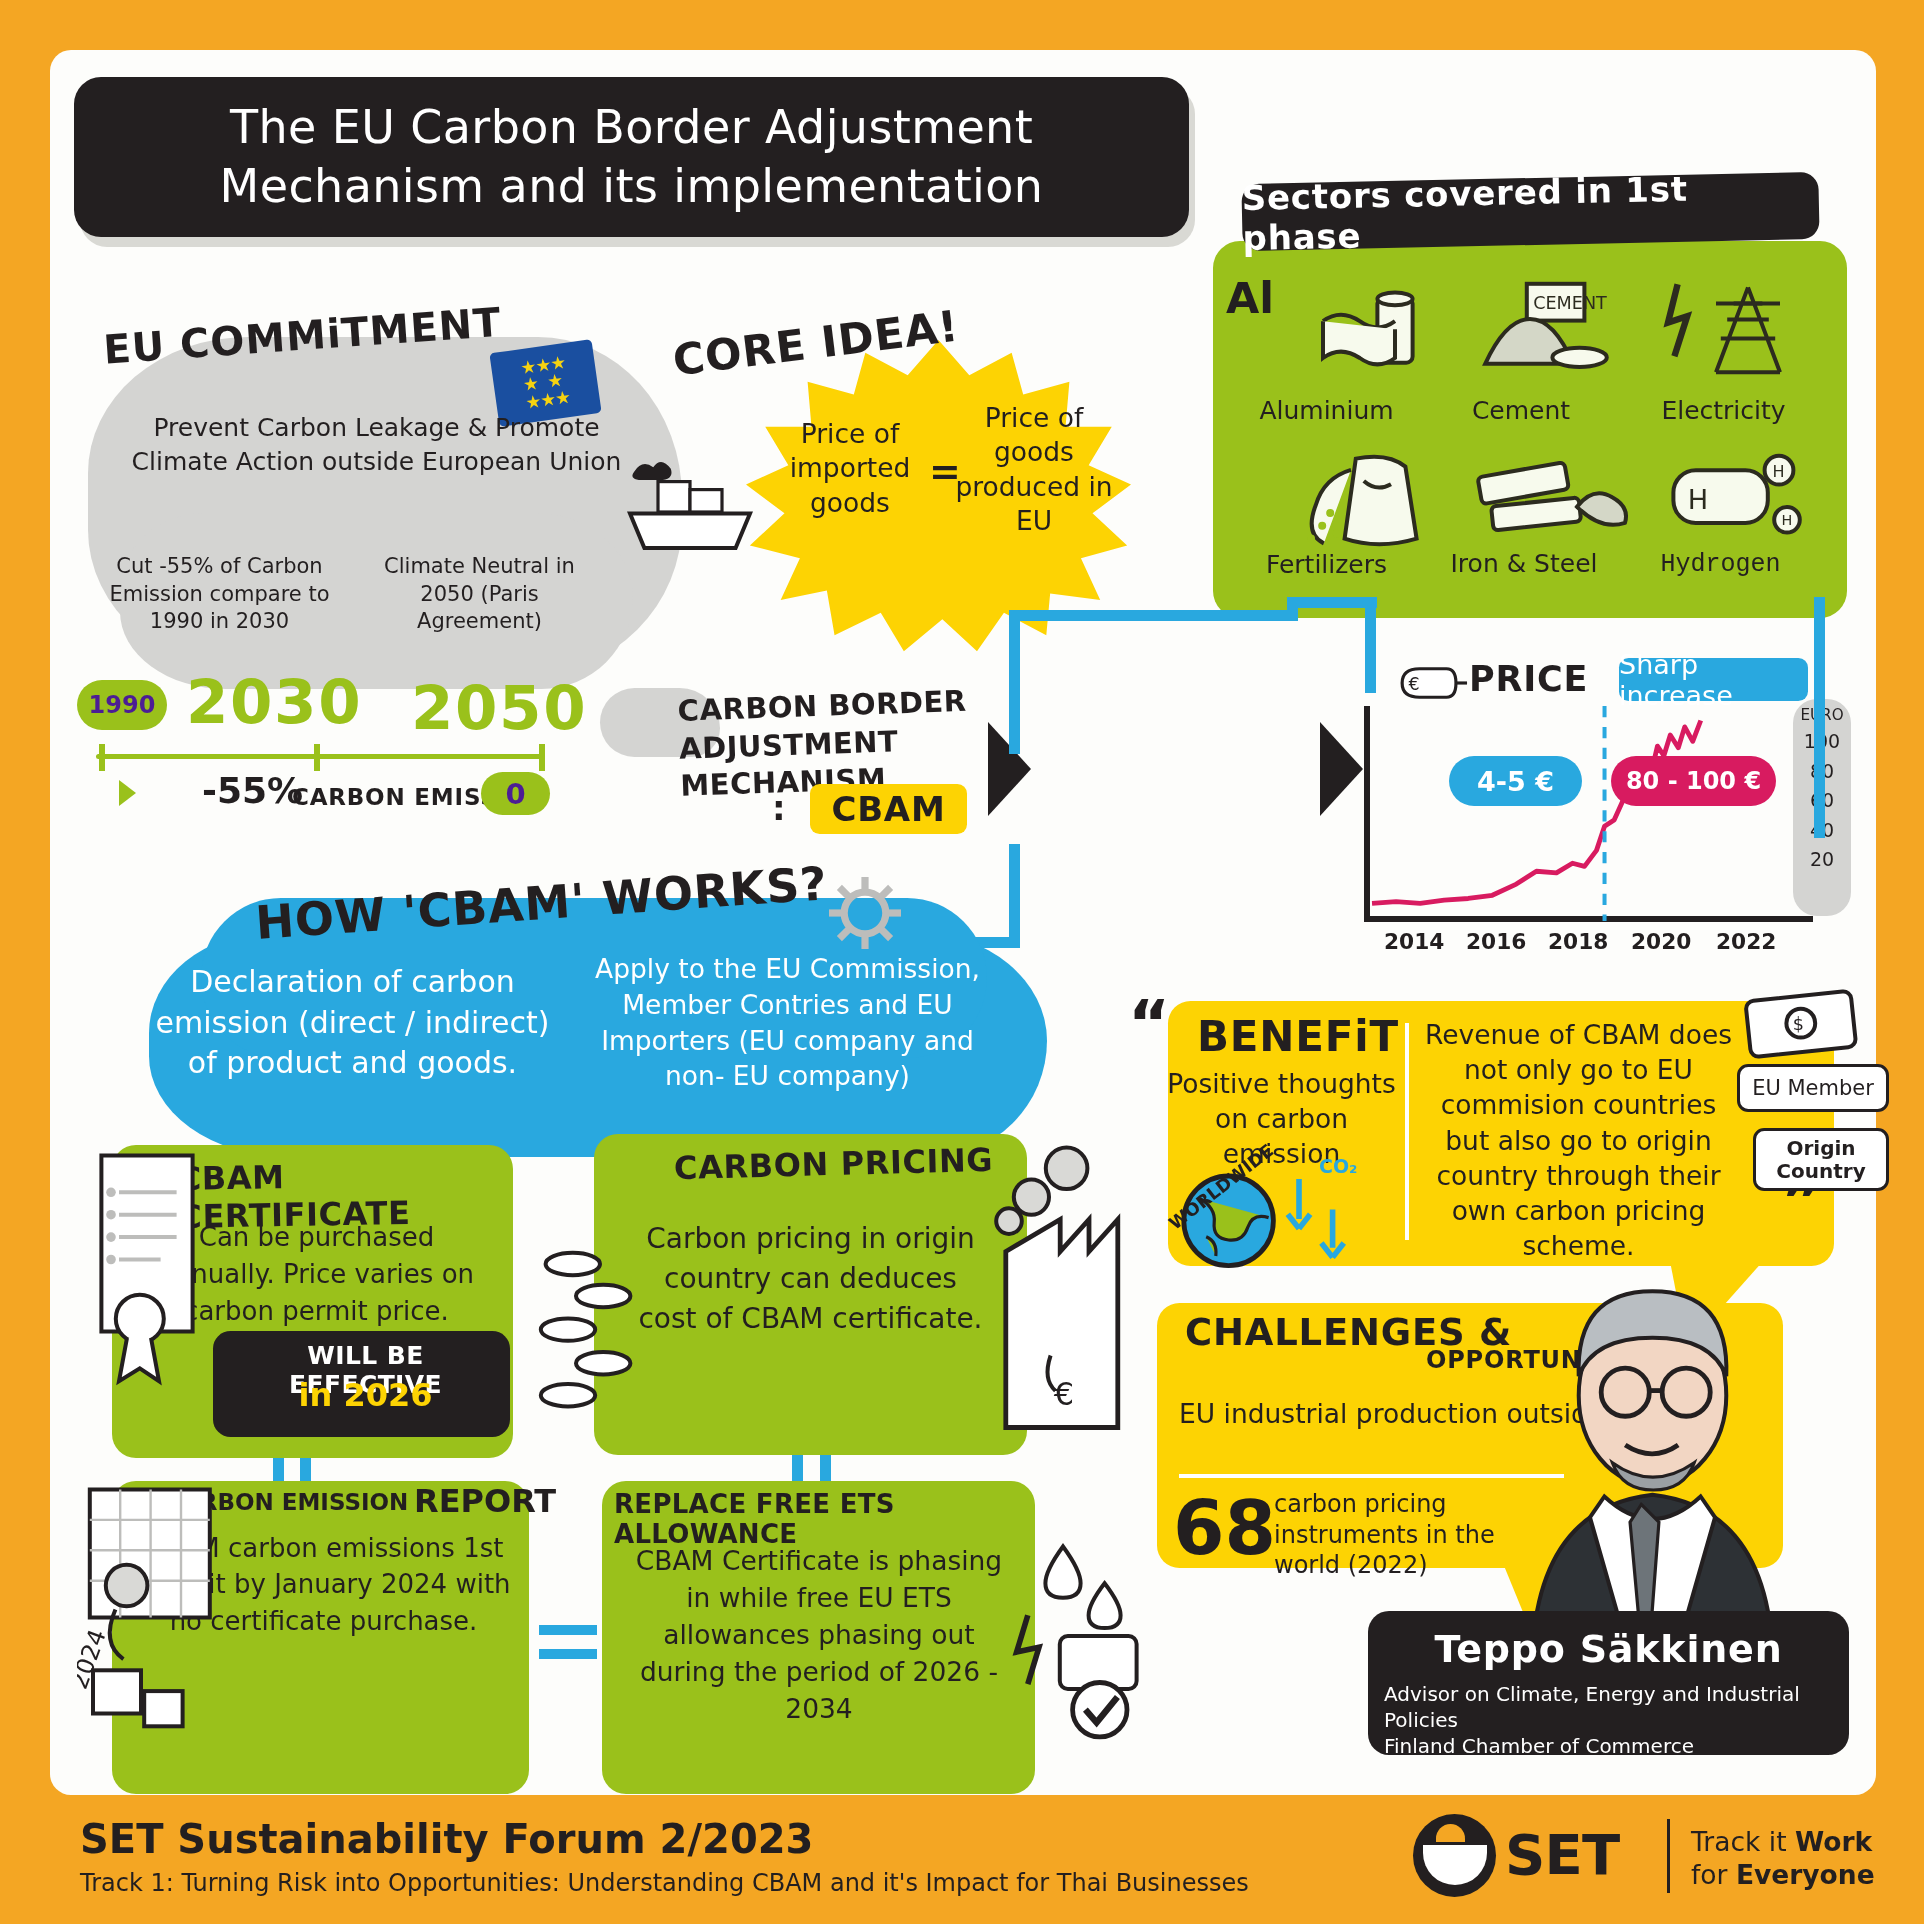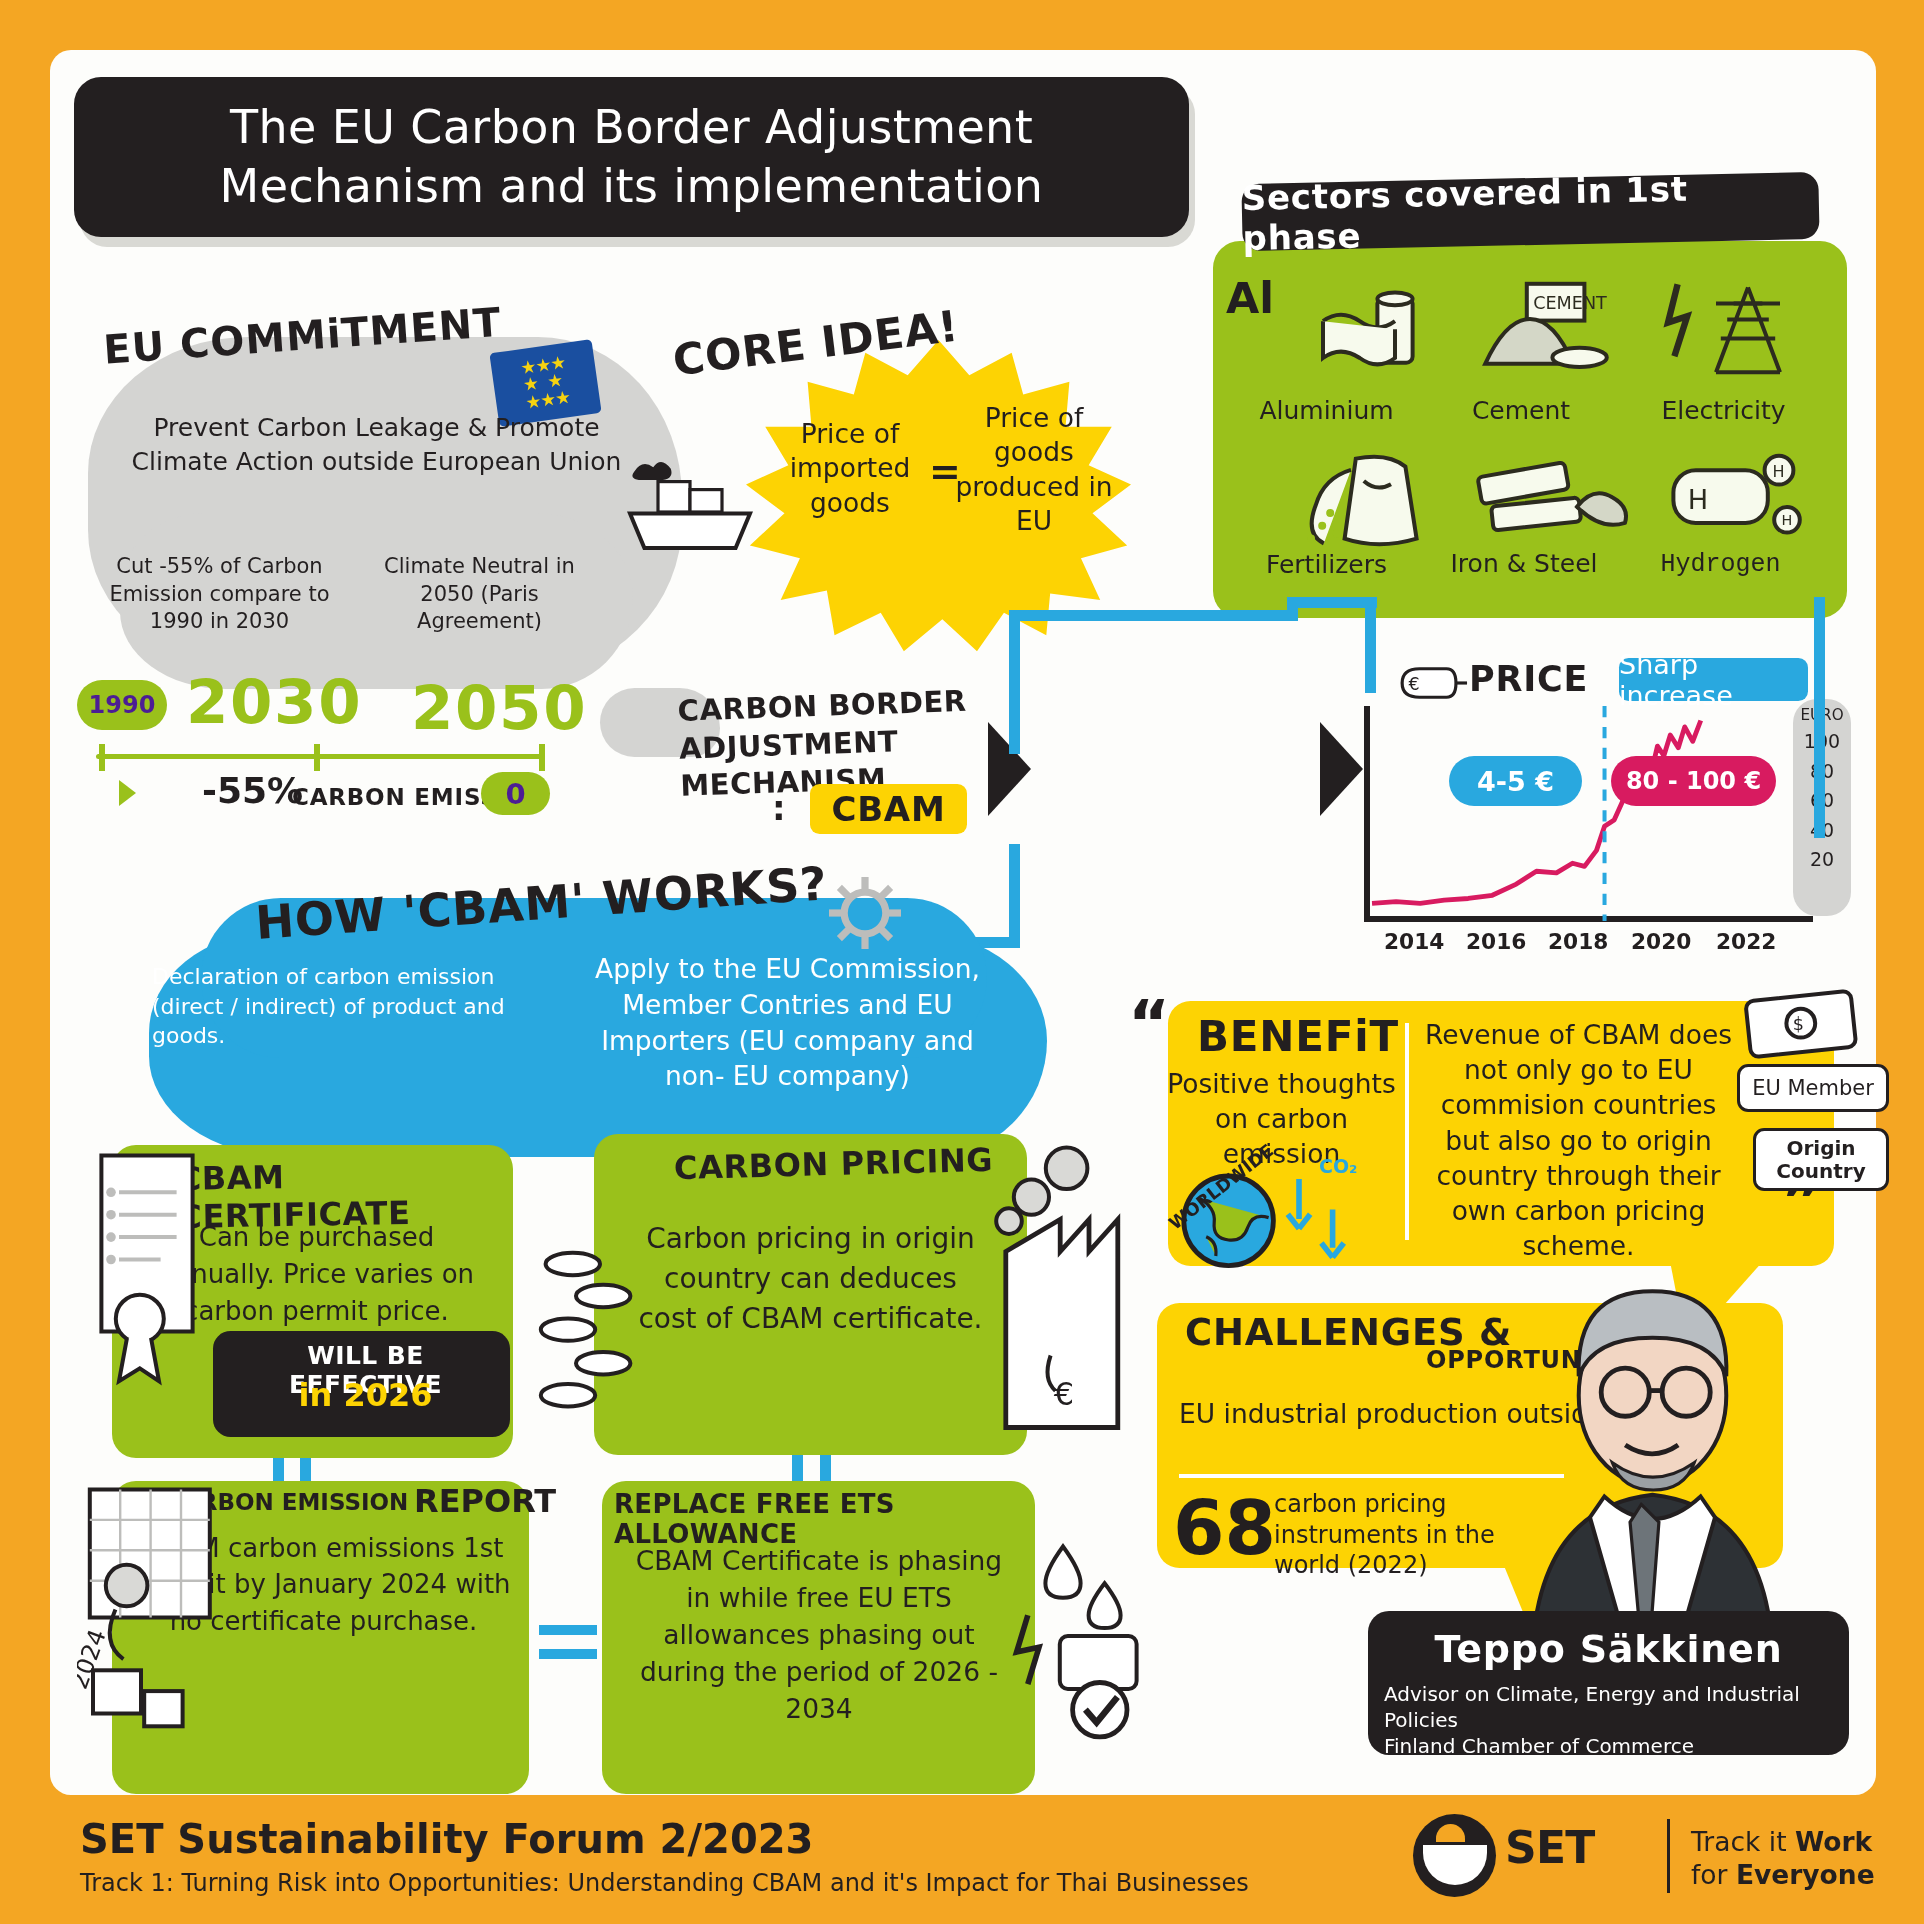--- a/index.html
+++ b/index.html
@@ -191,21 +191,21 @@
     transform: rotate(-4deg); letter-spacing: 0.8px;
   }
   #blue-cloud {
     left: 149px; top: 932px; width: 898px; height: 225px;
     background: #29a8df; border-radius: 128px 136px 120px 144px / 104px 112px 120px 104px;
   }
   #blue-cloud2 {
     left: 201px; top: 898px; width: 786px; height: 160px;
     background: #29a8df; border-radius: 112px;
   }
-  #hb-left { left: 152px; top: 962px; width: 401px; font-size: 22px; line-height:1.35; color:#fff; text-align:left;}
+  #hb-left { left: 152px; top: 962px; width: 401px; font-size: 30px; line-height:1.35; color:#fff; text-align:center;}
   #hb-right { left: 571px; top: 951px; width: 433px; font-size: 26.5px; line-height:1.35; color:#fff; text-align:center;}
 
   
   .greenbox { background: #9ac11b; border-radius: 24px; }
   #gb-cert { left: 112px; top: 1145px; width: 401px; height: 313px;}
   #gb-cert-title { left: 178px; top: 1157px; width: 337px; font-size: 32px; font-weight:bold; color:#231f20; letter-spacing:0.6px; transform: rotate(-1deg);}
   #gb-cert-text { left: 144px; top: 1219px; width: 345px; font-size: 26px; line-height:1.42; color:#231f20; text-align:center;}
   #eff-box {
     left: 213px; top: 1331px; width: 297px; height: 106px; background:#231f20; border-radius: 17.6px;
   }
@@ -261,21 +261,21 @@
   #speaker-box { left: 1368px; top: 1611px; width: 481px; height: 144px; background:#231f20; border-radius: 21px;}
   #speaker-name { left: 1384px; top: 1627px; width: 449px; font-size: 38px; color:#fff; text-align:center; font-weight:bold; letter-spacing:0.8px;}
   #speaker-role { left: 1384px; top: 1681px; width: 449px; font-size: 20px; color:#fff; text-align:left; line-height:1.3;}
 
   
   #bb-title { left: 80px; top: 1816px; font-size: 40px; font-weight:bold; color:#231f20;}
   #bb-sub { left: 80px; top: 1869px; font-size: 24px; color:#231f20;}
   #set-mark { left: 1413px; top: 1814px; width: 83px; height: 83px; background:#231f20; border-radius: 50%;}
   #set-mark-inner { left: 1423px; top: 1845px; width: 64px; height: 40px; background:#fff; border-radius: 0 0 34px 34px;}
   #set-mark-dot { left: 1436px; top: 1824px; width: 29px; height: 17.6px; background:#f4a623; border-radius: 16px 16px 0 0;}
-  #set-word { left: 1505px; top: 1822px; font-size: 44px; font-weight:bold; color:#231f20; letter-spacing:-0.8px;}
+  #set-word { left: 1505px; top: 1822px; font-size: 56px; font-weight:bold; color:#231f20; letter-spacing:-0.8px;}
   #set-div { left: 1667px; top: 1819px; width: 3.2px; height: 74px; background:#231f20;}
   #set-tag1 { left: 1691px; top: 1826px; font-size: 26.5px; color:#231f20;}
   #set-tag2 { left: 1691px; top: 1859px; font-size: 26.5px; color:#231f20;}
   .b { font-weight: bold; }
 
   
   .conn { background: #29a8df; position: absolute; }
 </style>
 </head>
 <body>

